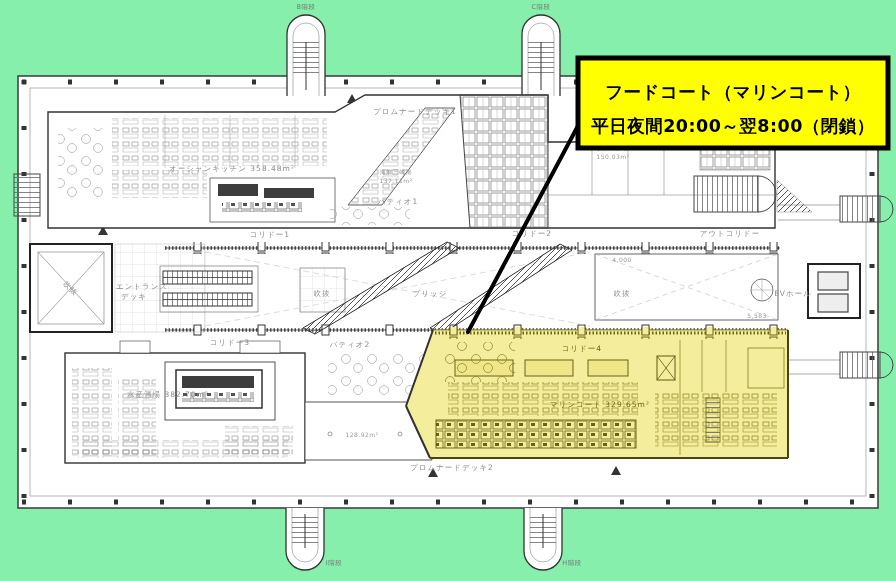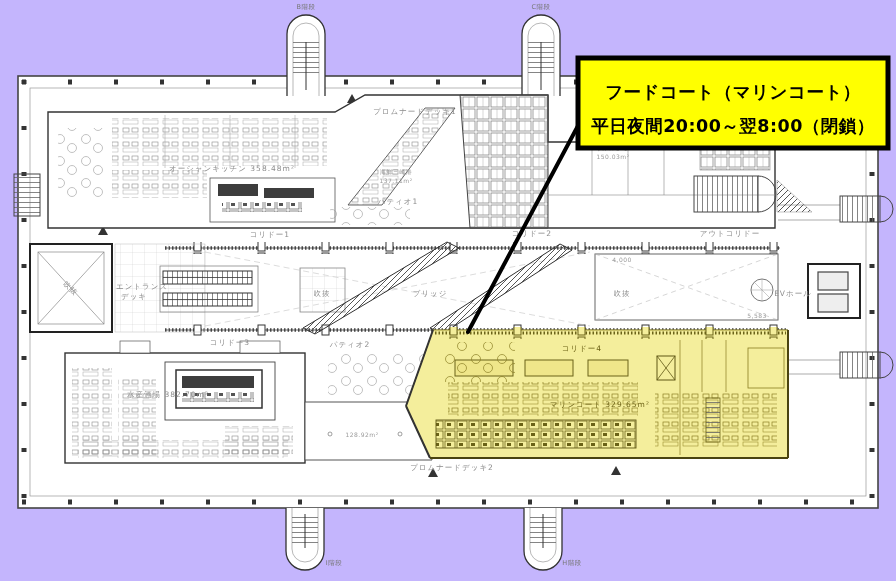--- a/index.html
+++ b/index.html
@@ -1,16 +1,16 @@
 <!DOCTYPE html>
 <html><head>
 <meta charset="utf-8">
 <style>
   html,body{margin:0;padding:0;background:#ffffff;}
-  .stage{position:relative;width:896px;height:581px;background:#c4b5fd;overflow:hidden;}
+  .stage{position:relative;width:896px;height:581px;background:#86efac;overflow:hidden;}
   svg{display:block;}
   text{font-family:"DejaVu Sans","Liberation Sans",sans-serif;}
   .lbl{font-size:7.5px;fill:#8c8c8c;letter-spacing:1px;}
   .lbl-sm{font-size:6px;fill:#9a9a9a;letter-spacing:0.5px;}
   .lbl-dk{font-size:6.5px;fill:#777777;letter-spacing:0.5px;}
   .lbl-olive{font-size:7.5px;fill:#6e6418;letter-spacing:1px;}
   .callout-text{font-size:17.5px;font-weight:bold;fill:#000000;letter-spacing:0.5px;}
 </style>
 </head>
 <body>

